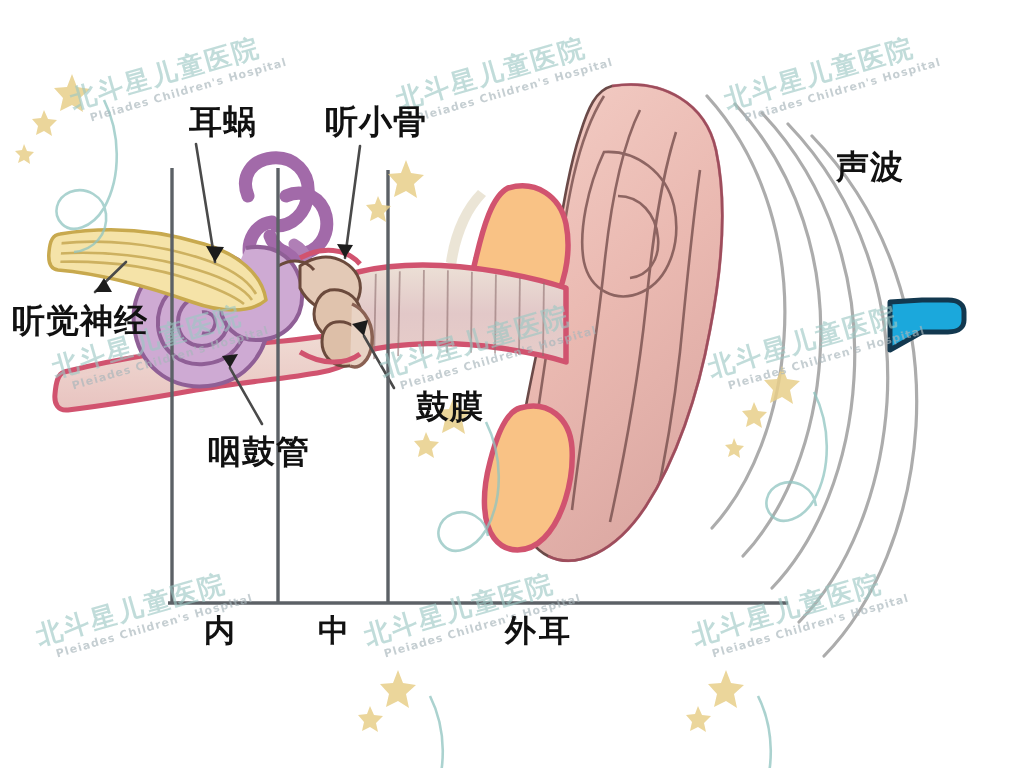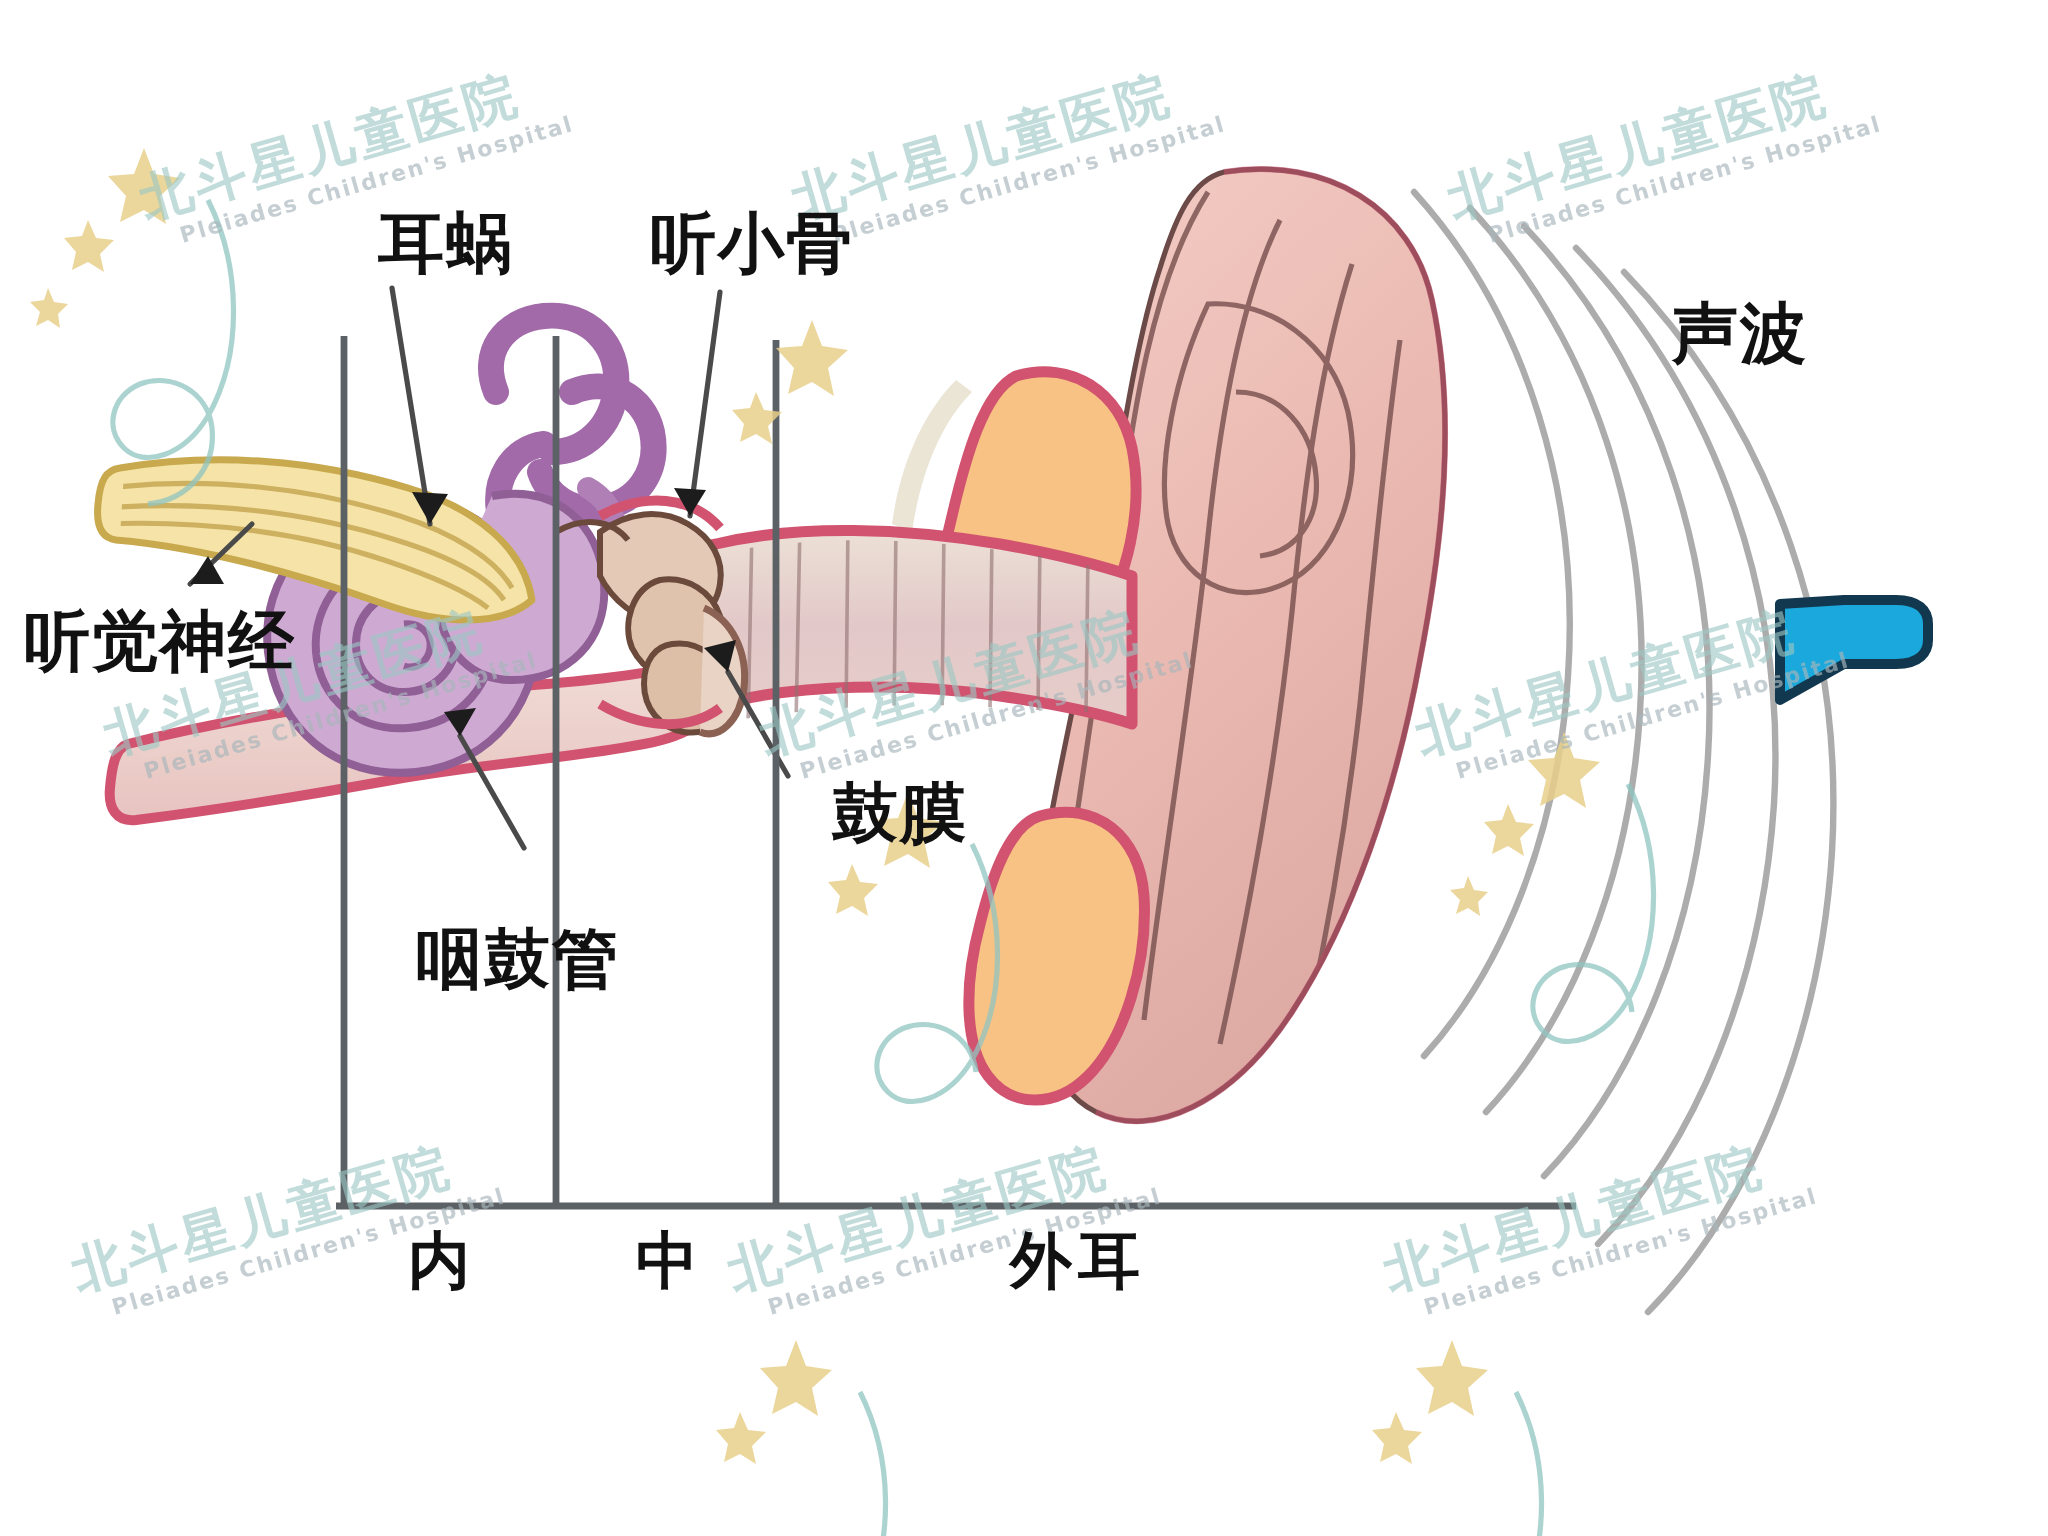--- a/index.html
+++ b/index.html
@@ -301,21 +301,21 @@
       <span class="wm-en">Pleiades Children's Hospital</span>
     </div>
   </div>
 
   <div>
     <div class="lbl lbl-main" style="left:150px; top:100px;margin-left:39px;">耳蜗</div>
     <div class="lbl lbl-main" style="left:325px; top:100px;">听小骨</div>
     <div class="lbl lbl-main" style="left:836px; top:145px;">声波</div>
     <div class="lbl lbl-main" style="left:12px;  top:299px;text-align:right;">听觉神经</div>
     <div class="lbl lbl-main" style="left:404px; top:385px;margin-left:12px;">鼓膜</div>
-    <div class="lbl lbl-main" style="left:208px; top:430px;margin-top:28px;">咽鼓管</div>
+    <div class="lbl lbl-main" style="left:208px; top:430px;">咽鼓管</div>
   </div>
 
   <div>
     <div class="lbl lbl-axis" style="left:204px; top:610px;">内</div>
     <div class="lbl lbl-axis" style="left:318px; top:610px;">中</div>
     <div class="lbl lbl-axis" style="left:505px; top:610px;">外耳</div>
   </div>
 
 </div>
 

